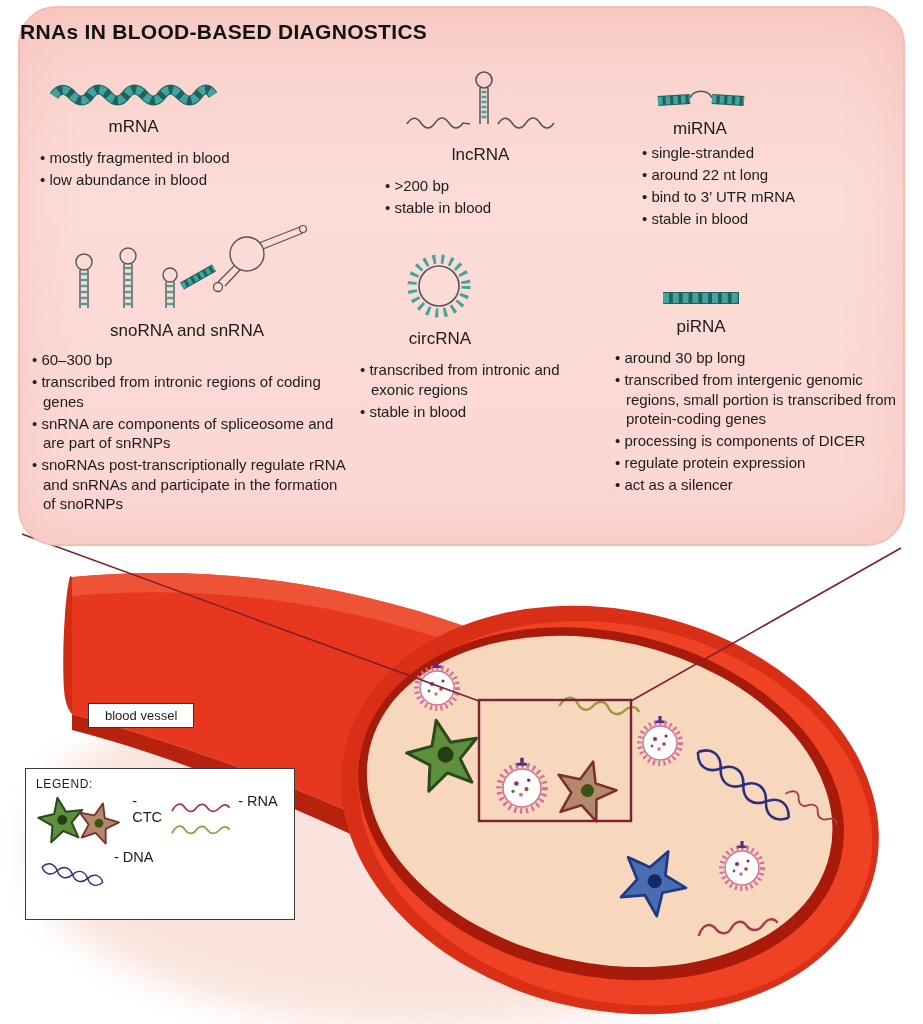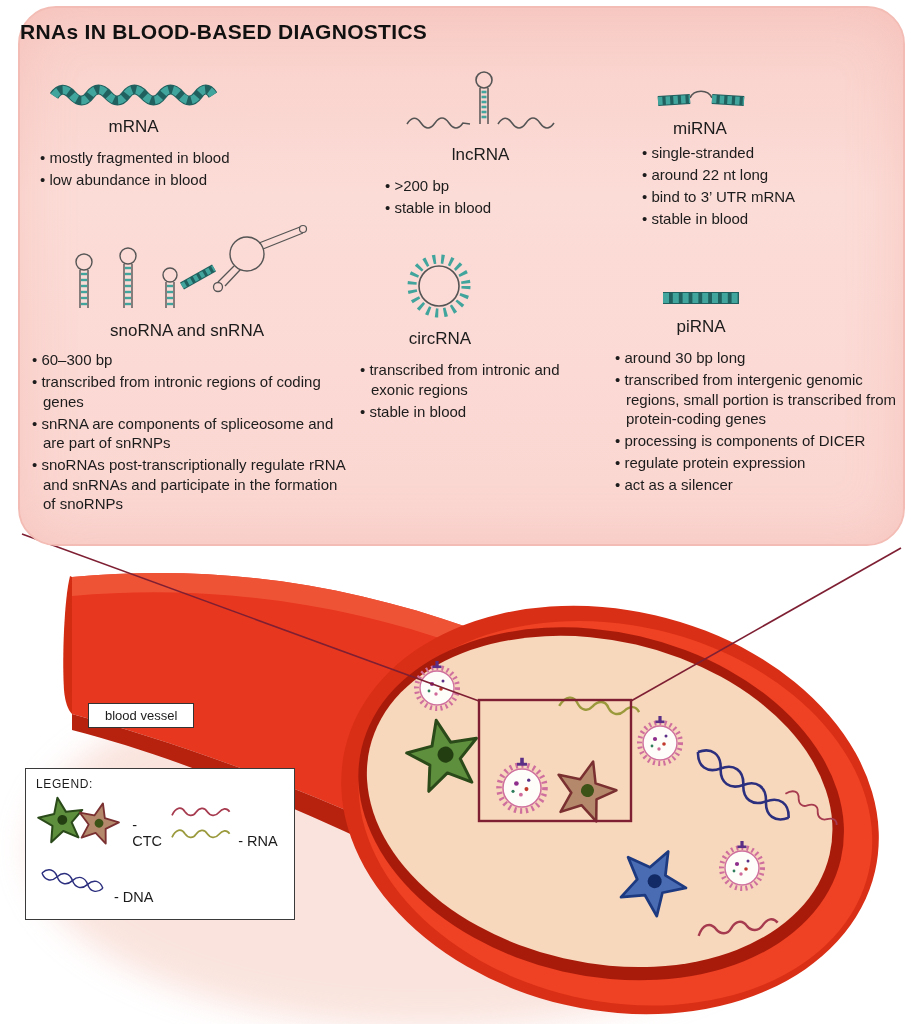--- a/index.html
+++ b/index.html
@@ -34,21 +34,21 @@
   .b-pirna{left:595px;top:278px;width:300px}
   .b-pirna .icon,.b-pirna h2{margin-left:43px;width:86px}
   .icon{display:block}
   
   .vessel-label{position:absolute;left:88px;top:703px;z-index:2;background:#fff;border:1px solid #333;
                 padding:4px 16px;font-size:13px}
   .legend{position:absolute;left:25px;top:768px;width:270px;height:152px;z-index:2;background:#fff;
           border:1.5px solid #3a3a3a;box-sizing:border-box;padding:8px 10px 4px}
   .legend-title{font-size:12px;letter-spacing:.6px;margin-bottom:2px}
   .legend-grid{display:grid;grid-template-columns:1.18fr 1fr;grid-template-rows:1fr 1fr;height:112px}
-  .legend-item{display:flex;align-items:flex-end;gap:6px;font-size:14.5px}
+  .legend-item{display:flex;align-items:flex-start;gap:6px;font-size:14.5px}
 </style>
 </head>
 <body>
 
 <div class="page">
 
   <svg class="bg" width="923" height="1024" viewBox="0 0 923 1024">
     <defs>
       <filter id="soft" x="-40%" y="-40%" width="180%" height="180%">
           <feGaussianBlur stdDeviation="16"></feGaussianBlur>

